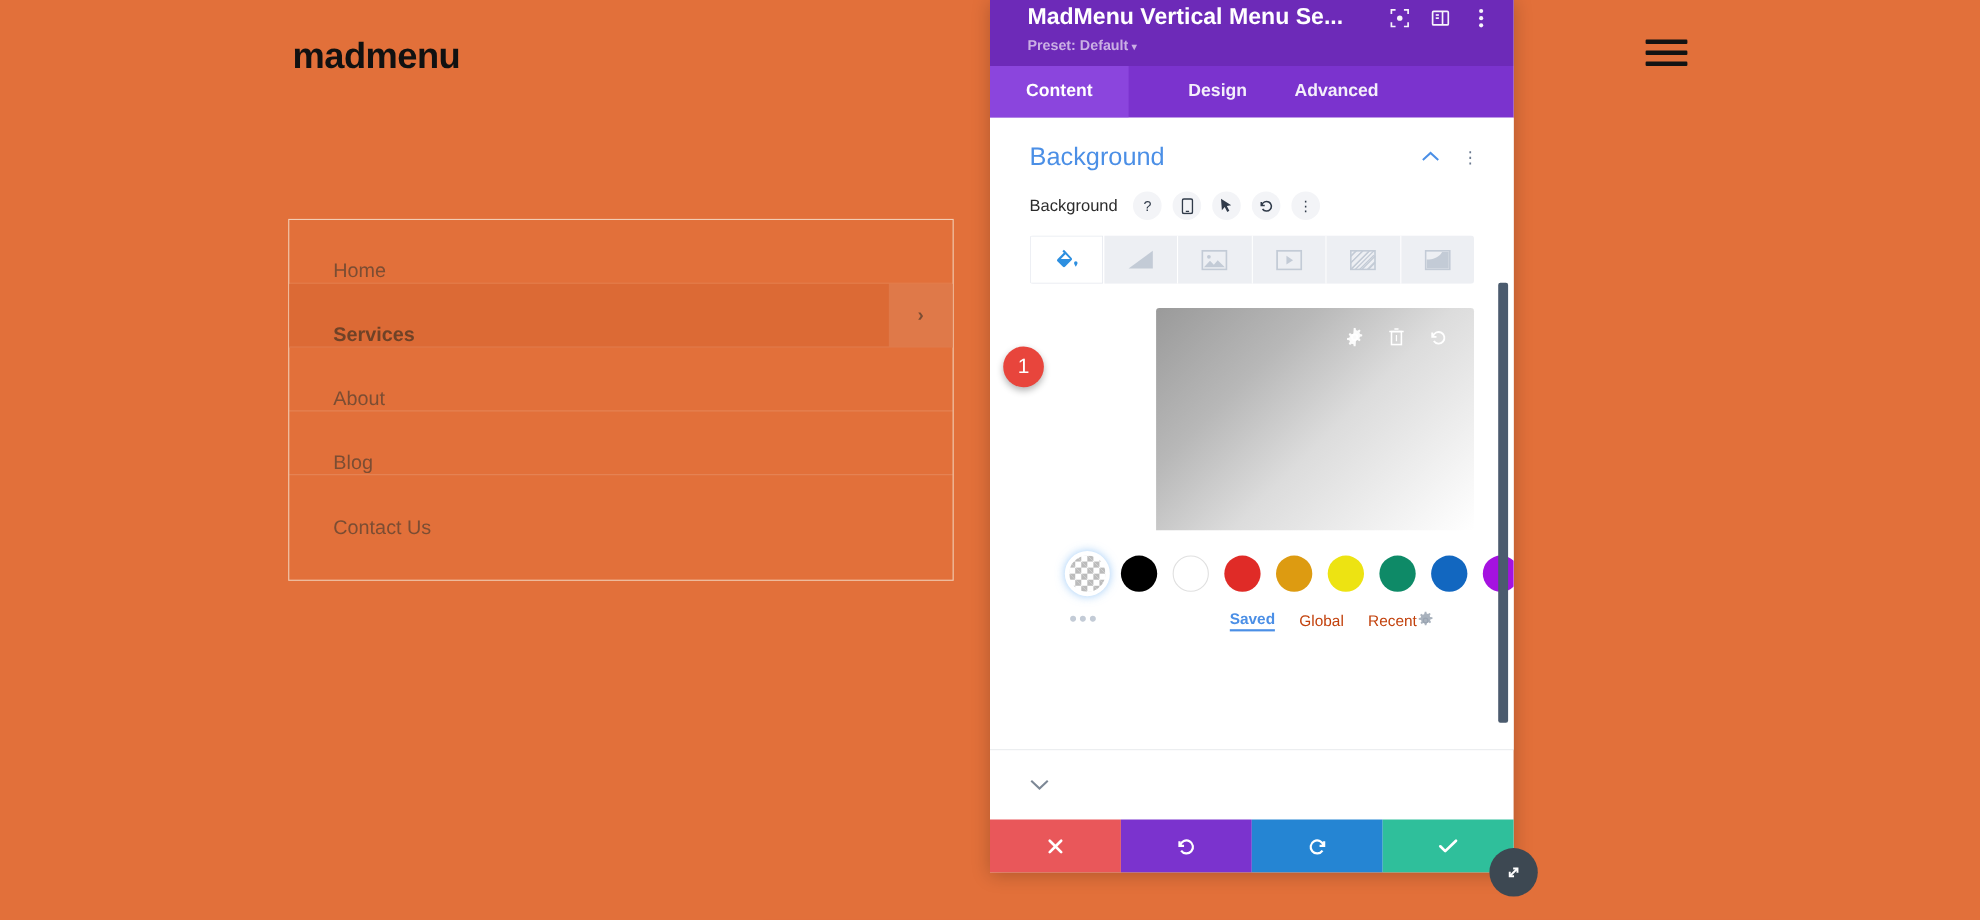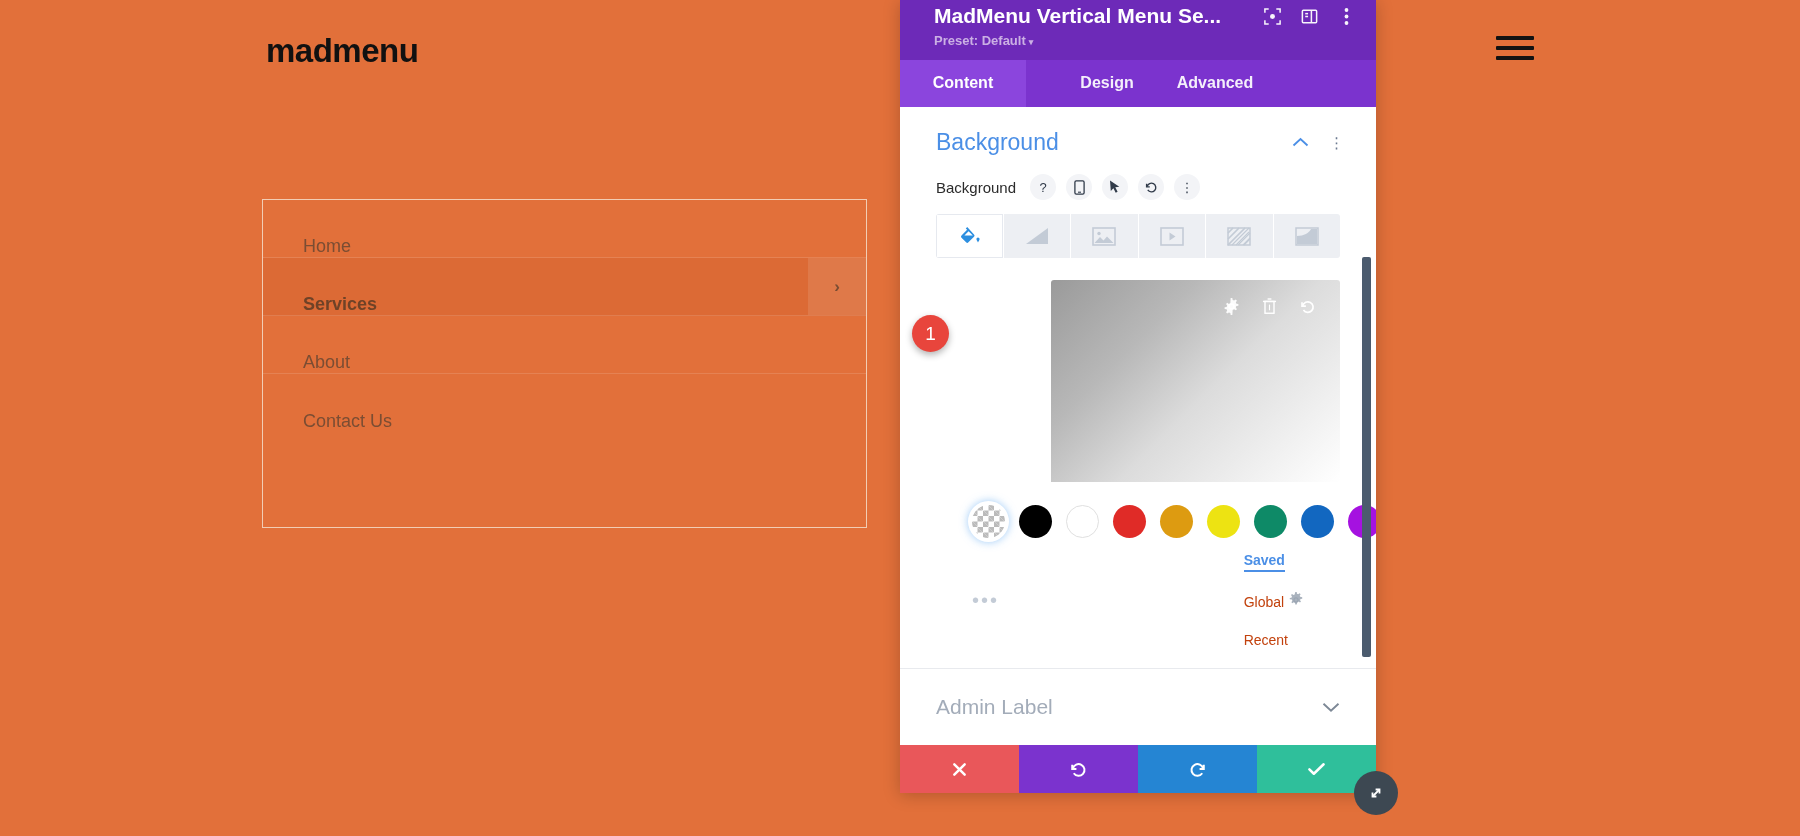--- a/index.html
+++ b/index.html
@@ -158,21 +158,21 @@
     background-position: 0 0, 5.5px 5.5px;
     background-color: #fff;
   }
   .swatch.white { border: 1px solid #e0e0e0; }
 
   .below-swatch {
     display: flex; align-items: center;
     padding: 14px 36px 0 36px;
   }
   .dots-more { font-size: 20px; color: #c3cbd6; letter-spacing: 2px; cursor: pointer; }
-  .src-tabs { margin-left: auto; display: flex; align-items: flex-start; gap: 22px; flex-direction: column; }
+  .src-tabs { margin-left: auto; display: flex; align-items: center; gap: 22px; }
   .src-tab { font-size: 14px; color: #c2410c; cursor: pointer; }
   .src-tab.active { color: #4b8fe6; font-weight: 700; border-bottom: 2px solid #4b8fe6; padding-bottom: 2px; }
   .gear-small { color: #9aa4b2; font-size: 16px; cursor: pointer; }
 
   .scrollbar {
     position: absolute; right: 5px; top: 150px;
     width: 9px; height: 400px; background: #4b5b6e; border-radius: 2px;
     cursor: pointer;
   }
 
@@ -213,20 +213,23 @@
 <div class="menu-box" id="menu-box">
     <div class="menu-item">
       <span>Home</span>
     </div>
     <div class="menu-item active">
       <span>Services</span>
       <span class="submenu-toggle">›</span>
     </div>
     <div class="menu-item">
       <span>About</span>
+    </div>
+    <div class="menu-item">
+      <span>Blog</span>
     </div>
     <div class="menu-item">
       <span>Contact Us</span>
     </div>
   </div>
 
 <div class="modal">
 
   <div class="modal-header">
     <div class="title-row">
@@ -395,21 +398,20 @@
             <path d="M8.2 0h1.6l.3 1.9 1.35.56 1.6-1.08 1.14 1.14-1.08 1.6.56 1.35L16 5.9v1.6l-1.9.3-.56 1.35 1.08 1.6-1.14 1.14-1.6-1.08-1.35.56L9.8 14H8.2l-.3-1.9-1.35-.56-1.6 1.08L3.81 11.5l1.08-1.6-.56-1.35L2 8.25v-1.6l1.9-.3.56-1.35L3.38 3.4 4.52 2.26l1.6 1.08 1.35-.56z" opacity=".85"></path>
           </svg>
         </span>
       </div>
     </div>
 
     <div class="scrollbar"></div>
   </div>
 
   <div class="admin-label">
-    <span class="admin-label-text">Admin Label</span>
     <span class="admin-chev">
       <svg width="18" height="11" viewBox="0 0 18 11" fill="none" stroke="#7d8896" stroke-width="1.9">
         <path d="M1.5 1.8L9 8.8l7.5-7"></path>
       </svg>
     </span>
   </div>
 
   <div class="action-bar" id="action-bar">
       <div class="action-btn" style="background: rgb(233, 87, 90);">
         <svg width="17" height="17" viewBox="0 0 18 18" fill="none" stroke="#fff" stroke-width="2.6" stroke-linecap="round">

